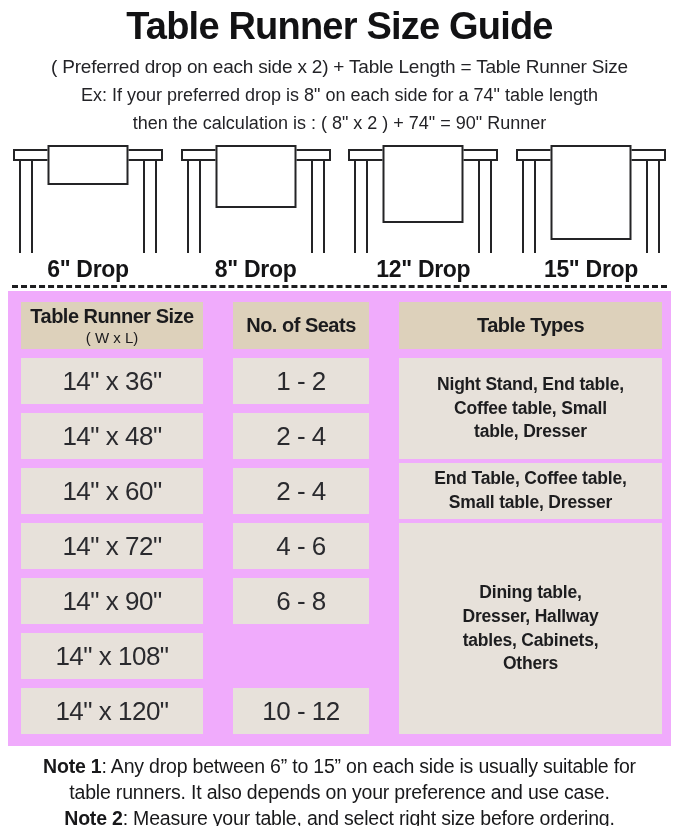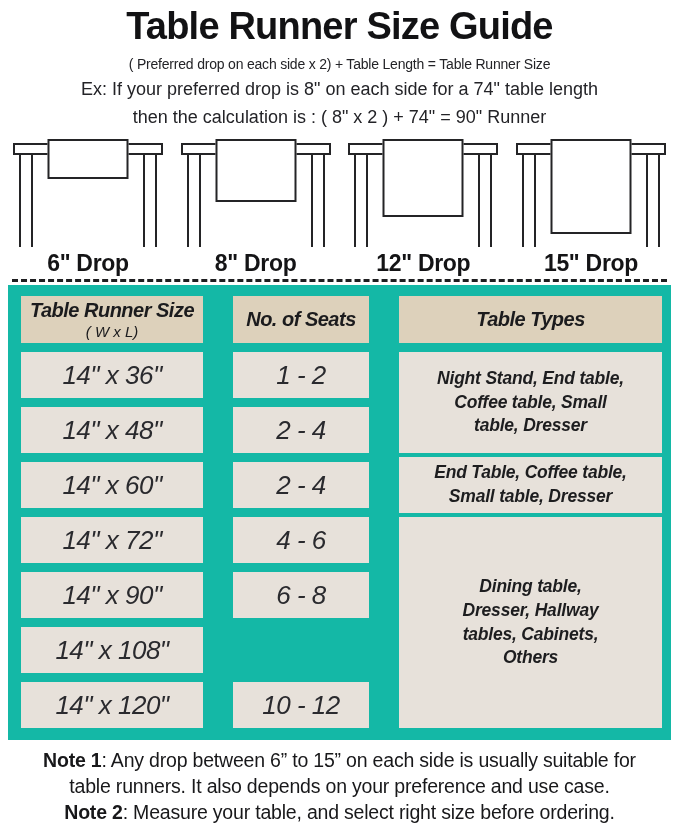--- a/index.html
+++ b/index.html
@@ -15,21 +15,21 @@
   .title {
     text-align:center;
     font-size:38px;
     font-weight:800;
     letter-spacing:-0.8px;
     padding-top:5px;
     color:#121214;
   }
   .formula {
     text-align:center;
-    font-size:14px;
+    font-size:19px;
     margin-top:8px;
     letter-spacing:-0.2px;
     color:#232327;
   }
   .ex-line {
     text-align:center;
     font-size:18px;
     margin-top:7px;
     color:#232327;
   }
@@ -71,24 +71,23 @@
   .f1 .runner { height:63px; }
   .f2 .runner { height:78px; }
   .f3 .runner { height:95px; }
   .drop-label {
     font-size:23px; font-weight:bold; letter-spacing:-0.3px;
     margin-top:3px; color:#141416;
   }
 
   
   .panel {
-    background:#14b8a6;
+    background:#f0abfc;
     margin:3px 8px 0 8px;
     padding:11px 0 12px 13px;
-    font-style:italic;
   }
   .grid {
     display:grid;
     grid-template-columns:182px 136px 263px;
     grid-template-rows:47px repeat(7, 46px);
     gap:9px 30px;
   }
   .hcell {
     background:#ddd1bb;
     display:flex; flex-direction:column;

